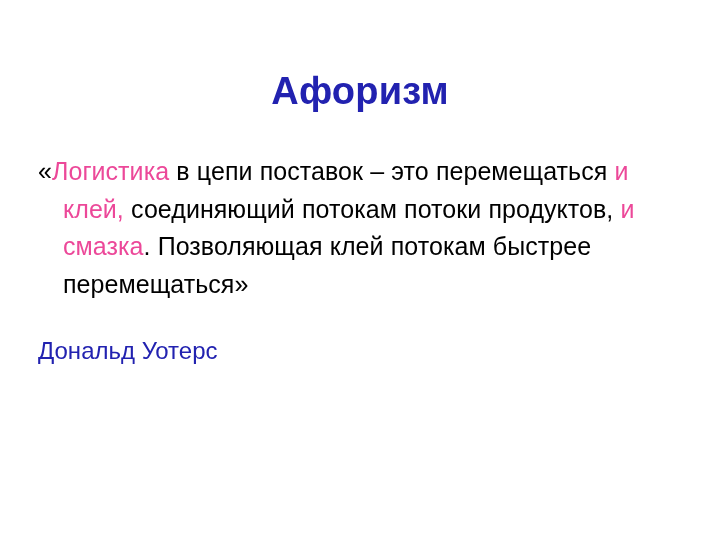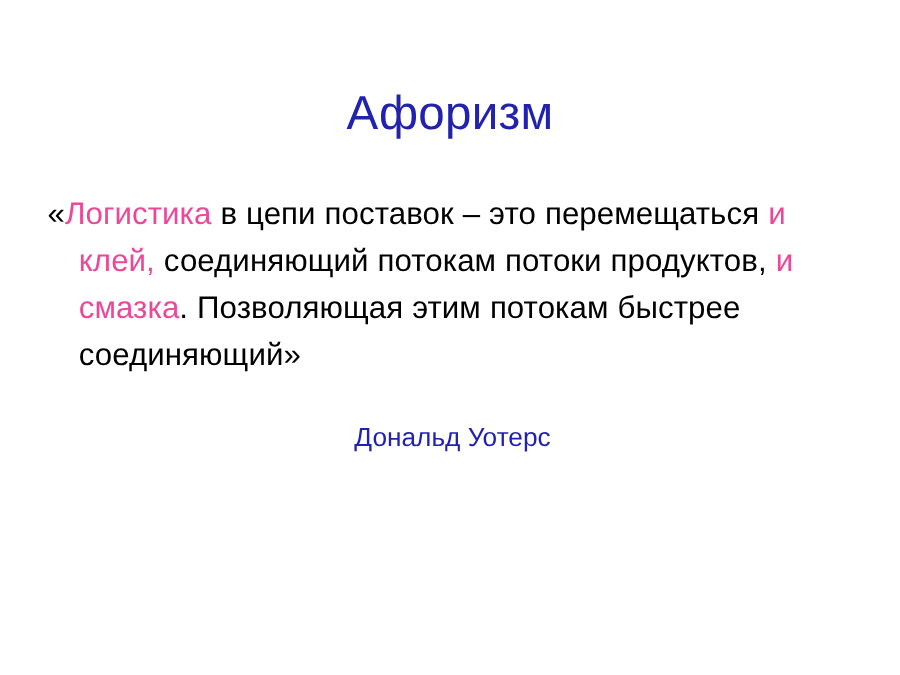--- a/index.html
+++ b/index.html
@@ -28,21 +28,21 @@
   
   .slide-title {
     position: absolute;
     left: 0;
     top: 44px;
     width: 720px;
     text-align: center;
     color: #2222b0;
     font-size: 38px;
     line-height: 44px;
-    font-weight: 400;
+    font-weight: 700;
     letter-spacing: 0.2px;
     white-space: nowrap;
   }
 
   
   .quote-block {
     position: absolute;
     left: 38px;
     top: 128px;
     width: 600px;
@@ -60,32 +60,32 @@
   .quote-block .red {
     color: #ec4899;
   }
 
   
   .attribution {
     position: absolute;
     left: 38px;
     top: 332px;
     width: 648px;
-    text-align: center;
+    text-align: left;
     color: #2222b0;
-    font-size: 21px;
+    font-size: 24px;
     line-height: 37.5px;
     font-weight: 400;
     white-space: nowrap;
   }
 </style>
 </head>
 <body>
 
 <div class="slide">
 
   <h1 class="slide-title">Афоризм</h1>
 
-  <p class="quote-block"><span>«</span><span class="red">Логистика</span><span> в цепи поставок – это перемещаться </span><span class="red">и клей,</span><span> соединяющий потокам потоки продуктов, </span><span class="red">и смазка</span><span>. Позволяющая этим потокам быстрее соединяющий»</span></p>
+  <p class="quote-block"><span>«</span><span class="red">Логистика</span><span> в цепи поставок – это перемещаться </span><span class="red">и клей,</span><span> соединяющий потокам потоки продуктов, </span><span class="red">и смазка</span><span>. Позволяющая клей потокам быстрее перемещаться»</span></p>
 
   <div class="attribution">Дональд Уотерс</div>
 
 </div>
 
 </body></html>

